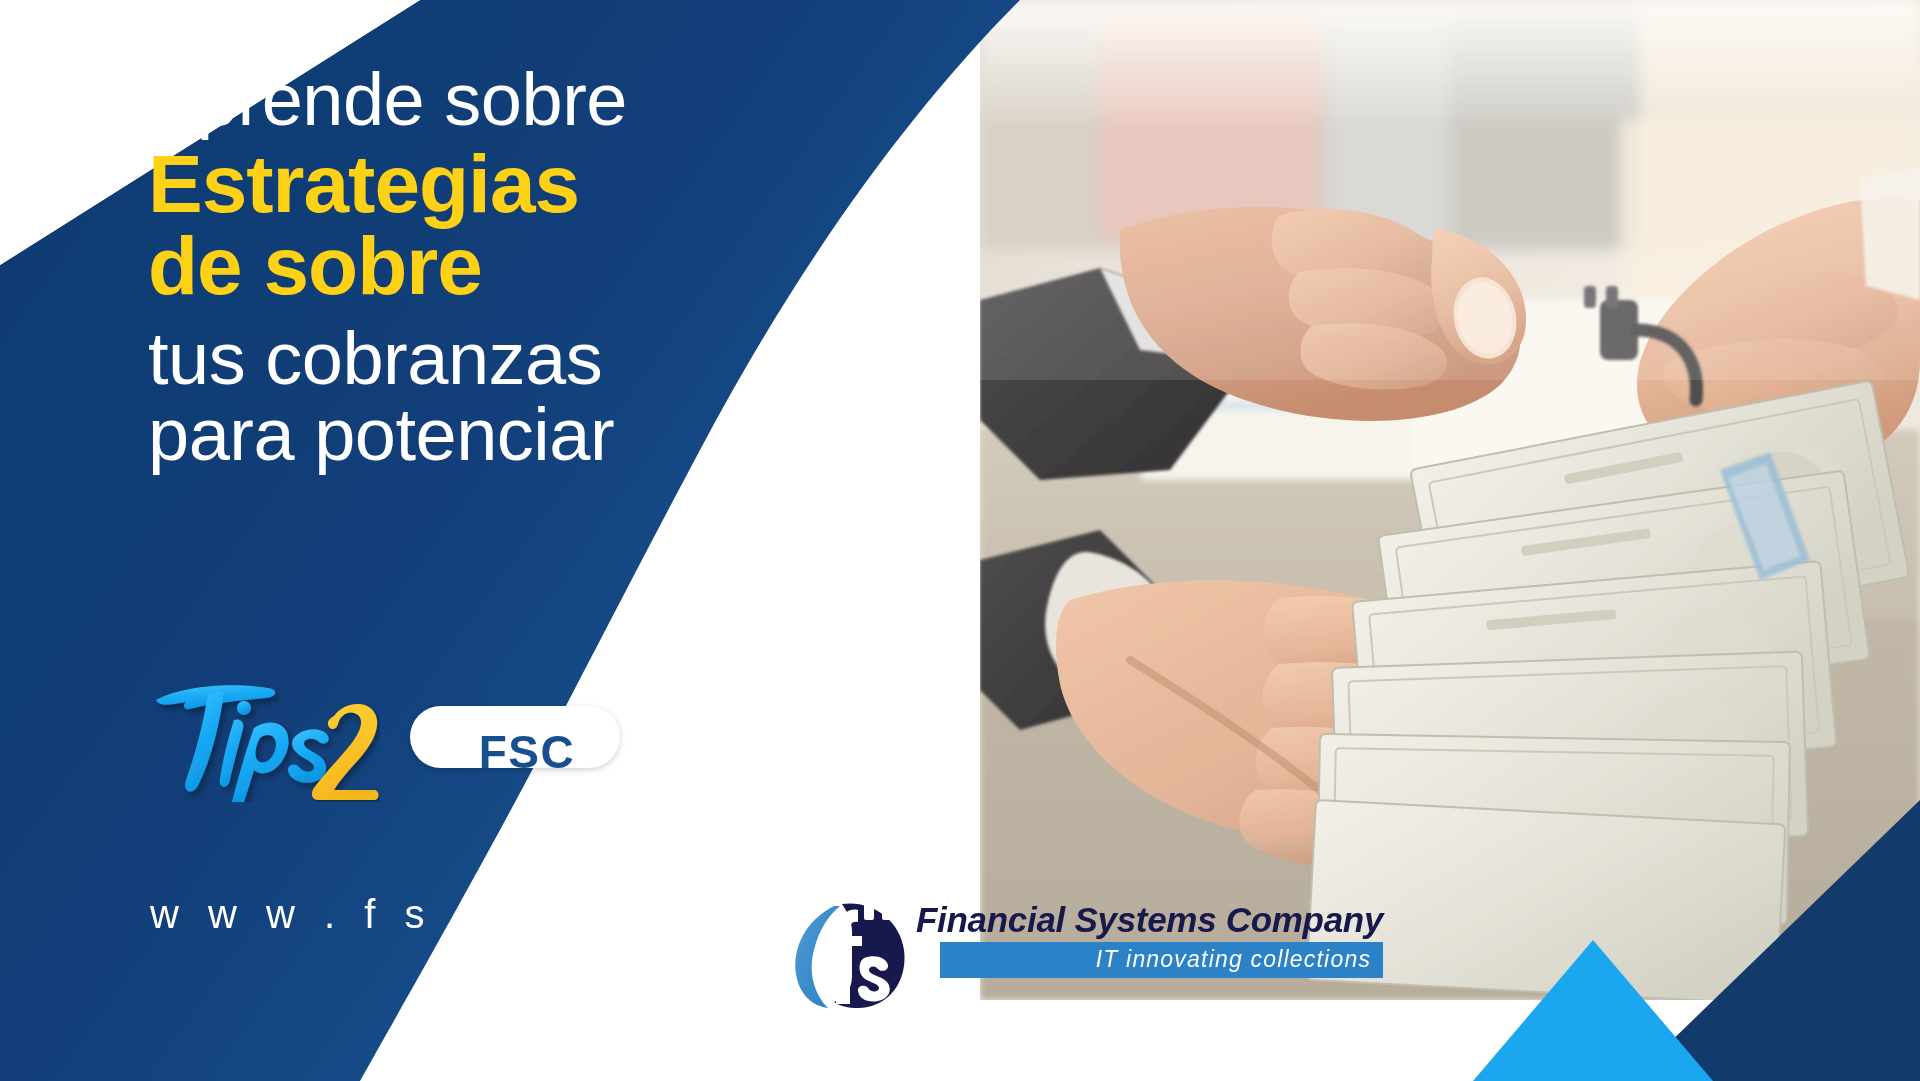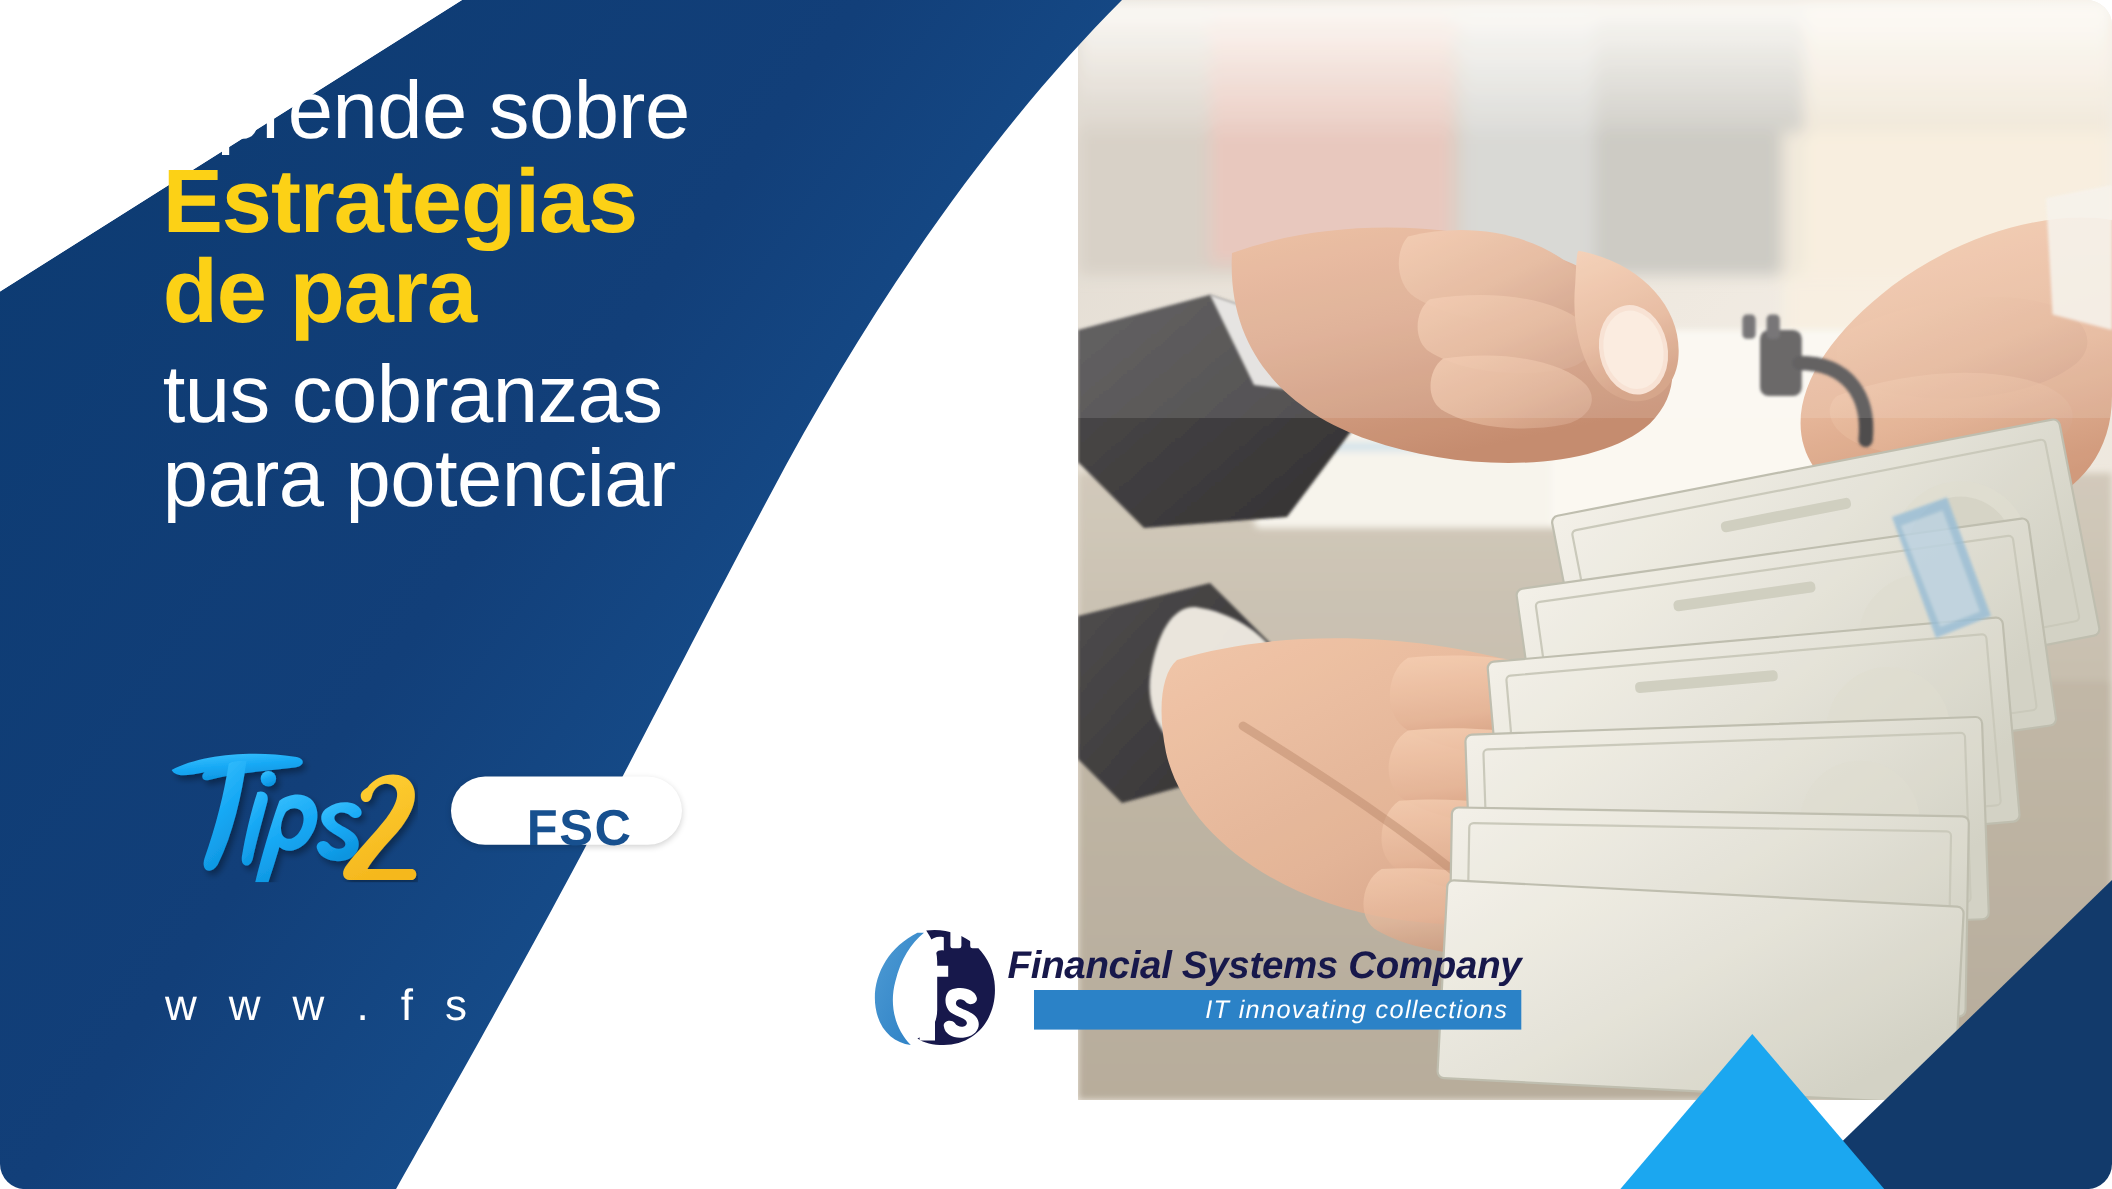--- a/index.html
+++ b/index.html
@@ -3,21 +3,21 @@
 <meta charset="utf-8">
 <style>
   * { margin:0; padding:0; box-sizing:border-box; }
   html,body { width:1920px; height:1081px; overflow:hidden; }
   body {
     font-family:"Liberation Sans", sans-serif;
     background:#ffffff;
     position:relative;
   }
 
-  #stage { position:absolute; inset:0; width:1920px; height:1081px; overflow:hidden; background:#ffffff;border-radius:23px; }
+  #stage { position:absolute; inset:0; width:1920px; height:1081px; overflow:hidden; background:#ffffff; }
 
   
   .photo-wrap {
     position:absolute; left:980px; top:0; width:940px; height:1000px;
     overflow:hidden;
   }
   .photo { position:absolute; inset:0; }
 
   
   .blue-panel {
@@ -64,22 +64,22 @@
 
   
   .url {
     position:absolute; left:150px; top:892px; z-index:40;
     font-size:40px; font-weight:400; color:#ffffff;
     letter-spacing:9px; white-space:nowrap;
   }
 
   
   .company-logo {
-    position:absolute; left:790px; top:844px; z-index:45;
-    display:flex; align-items:center; gap:8px;
+    position:absolute; left:790px; top:902px; z-index:45;
+    display:flex; gap:8px;
   }
   .company-mark { width:118px; height:108px; display:block; }
   .company-text { display:flex; flex-direction:column; }
   .company-name {
     font-size:35px; font-weight:bold; font-style:italic;
     color:#17184B; line-height:1.05; white-space:nowrap;
     letter-spacing:-0.3px;
   }
   .company-tag-bar {
     background:#2B82C7; margin-top:3px;
@@ -302,21 +302,21 @@
   <svg class="deco" style="left:930px;top:0;width:330px;height:1081px;z-index:22;" viewBox="0 0 330 1081" preserveAspectRatio="none">
     <path d="M 118 0
              C 60 110 20 230 0 340
              L 0 1081 L -40 1081 L -40 0 Z" fill="#ffffff" opacity="0"></path>
   </svg>
 
   <div class="headline">
     <span class="hl-line hl-light">Aprende sobre</span>
     <div class="hl-gap1"></div>
     <span class="hl-line hl-bold">Estrategias</span>
-    <span class="hl-line hl-bold">de para</span>
+    <span class="hl-line hl-bold">de sobre</span>
     <div class="hl-gap2"></div>
     <span class="hl-line hl-light">tus cobranzas</span>
     <span class="hl-line hl-light">para potenciar</span>
   </div>
 
   <div class="brandrow">
 
     <svg class="tips-logo" viewBox="0 0 232 130">
       <defs>
         <linearGradient id="cyanG" x1="0" y1="0" x2="0.4" y2="1">

